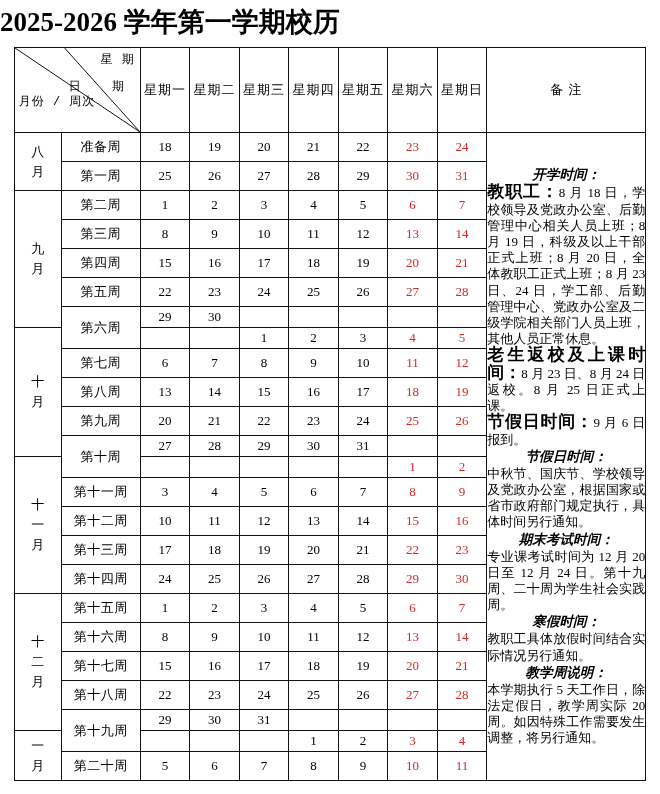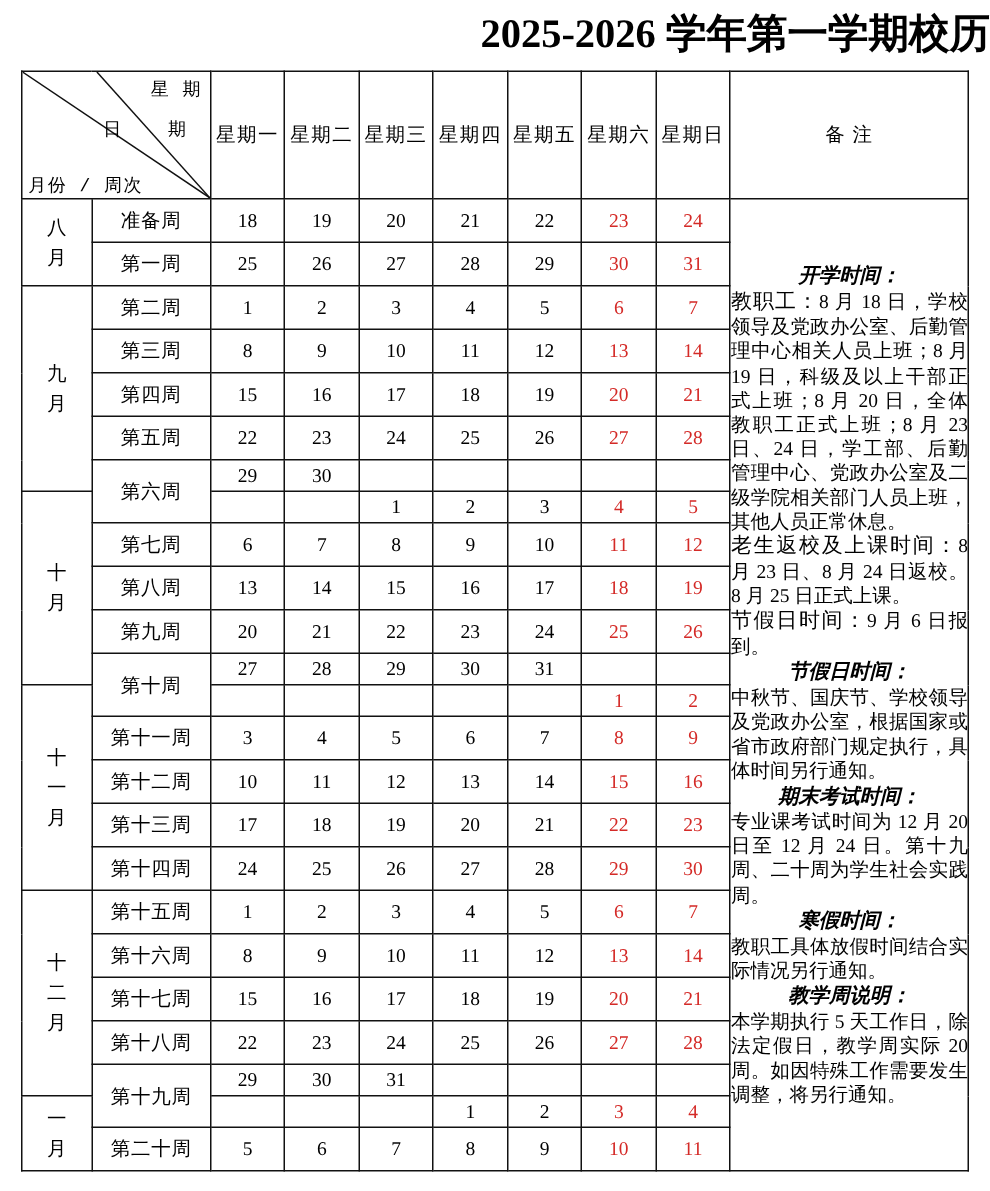--- a/index.html
+++ b/index.html
@@ -7,21 +7,21 @@
     width:660px;height:794px;
     background:#ffffff;
     font-family:"Liberation Serif","DejaVu Serif",serif;
     color:#000;
     overflow:hidden;
   }
   #page{position:relative;width:660px;height:794px;box-sizing:border-box;}
 
   
   .title{
-    text-align:right;
+    text-align:left;
     font-size:27px;
     font-weight:bold;
     letter-spacing:0px;
     line-height:40px;
     padding-top:2px;
     font-family:"Liberation Serif","DejaVu Serif",serif;
     white-space:nowrap;
   }
 
   
@@ -50,21 +50,21 @@
   .corner{
     position:relative;
     height:84px;
     padding:0 !important;
     overflow:hidden;
   }
   .corner svg{position:absolute;left:0;top:0;width:100%;height:100%;}
   .corner .lbl{position:absolute;font-size:12px;white-space:nowrap;letter-spacing:1px;font-family:Liberation Mono, monospace;}
   .corner .lbl-xq{right:5px;top:3px;}
   .corner .lbl-rq{left:54px;top:30px;letter-spacing:12px;}
-  .corner .lbl-yz{left:4px;bottom:0;}
+  .corner .lbl-yz{left:4px;bottom:22px;}
 
   .hdr{height:84px;font-size:12.5px;letter-spacing:1px;}
   .hdr-note{letter-spacing:1px;font-size:13.5px;}
 
   
   .r-full{height:29px;}
   .r-half{height:21px;}
   td.daycell{font-size:12.5px;font-family:"Liberation Sans","DejaVu Sans",sans-serif;}
   td.wknd{color:#d42a27;}
   td.weeklbl{font-size:13.5px;letter-spacing:0.5px;margin-top:17px;}
@@ -77,21 +77,21 @@
 
   
   td.notes{
     vertical-align:top;
     text-align:left;
     padding:4px 6px 3px 7px;
     line-height:16.2px;
     font-size:11.6px;
   }
   .notes .nh{font-weight:bold;font-size:13.6px;display:block;line-height:18px;font-style:italic;}
-  .notes .nh-sm{font-weight:normal;font-size:14px;}
+  .notes .nh-sm{font-weight:bold;font-size:17px;}
   .notes p{margin:0;text-align:justify;}
 </style>
 </head>
 <body>
 
 <div id="page">
 
   <div class="title">2025-2026 学年第一学期校历</div>
 
   <table class="cal">

